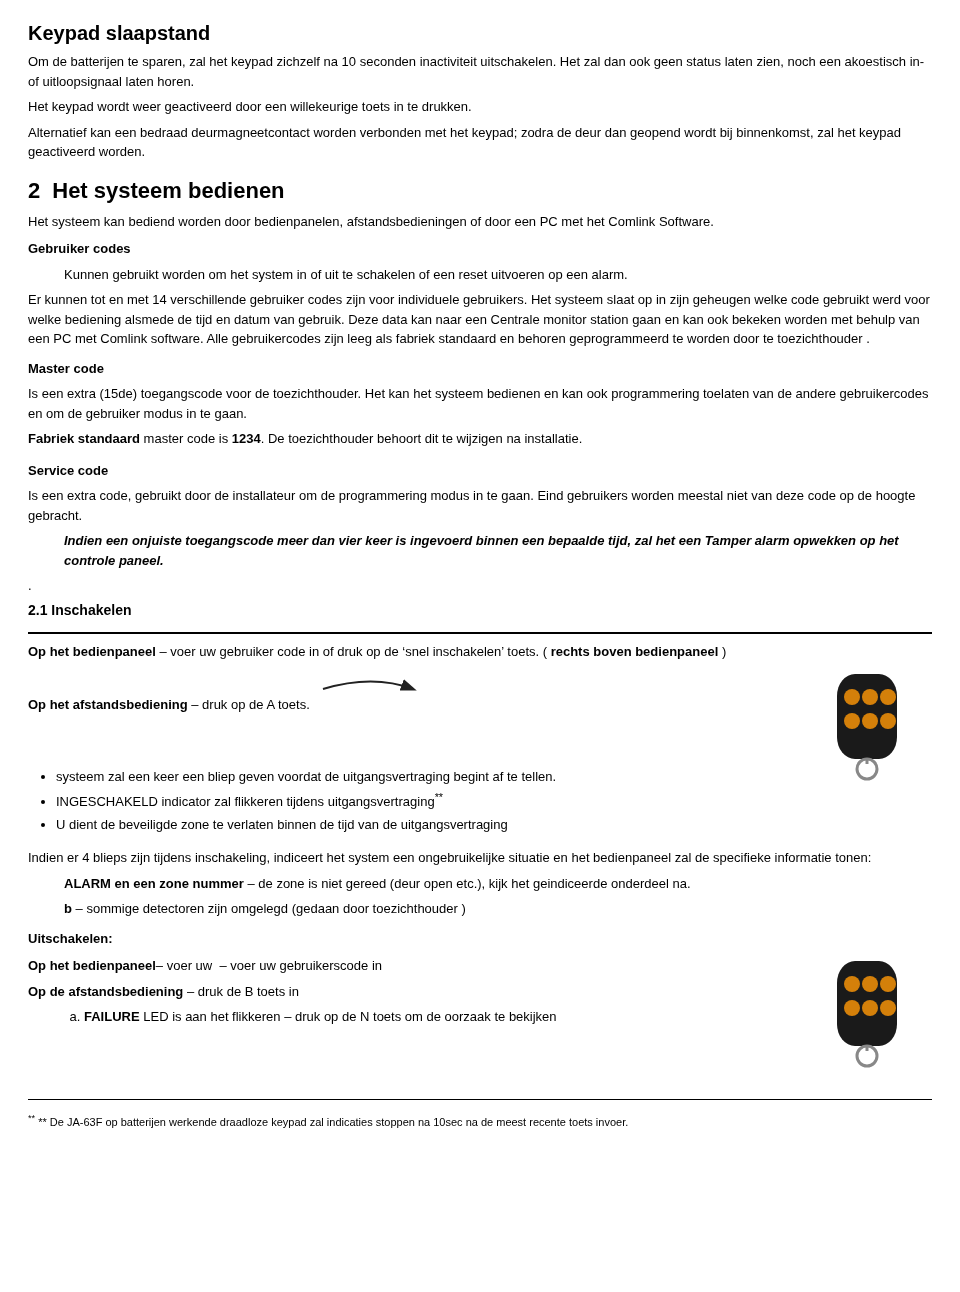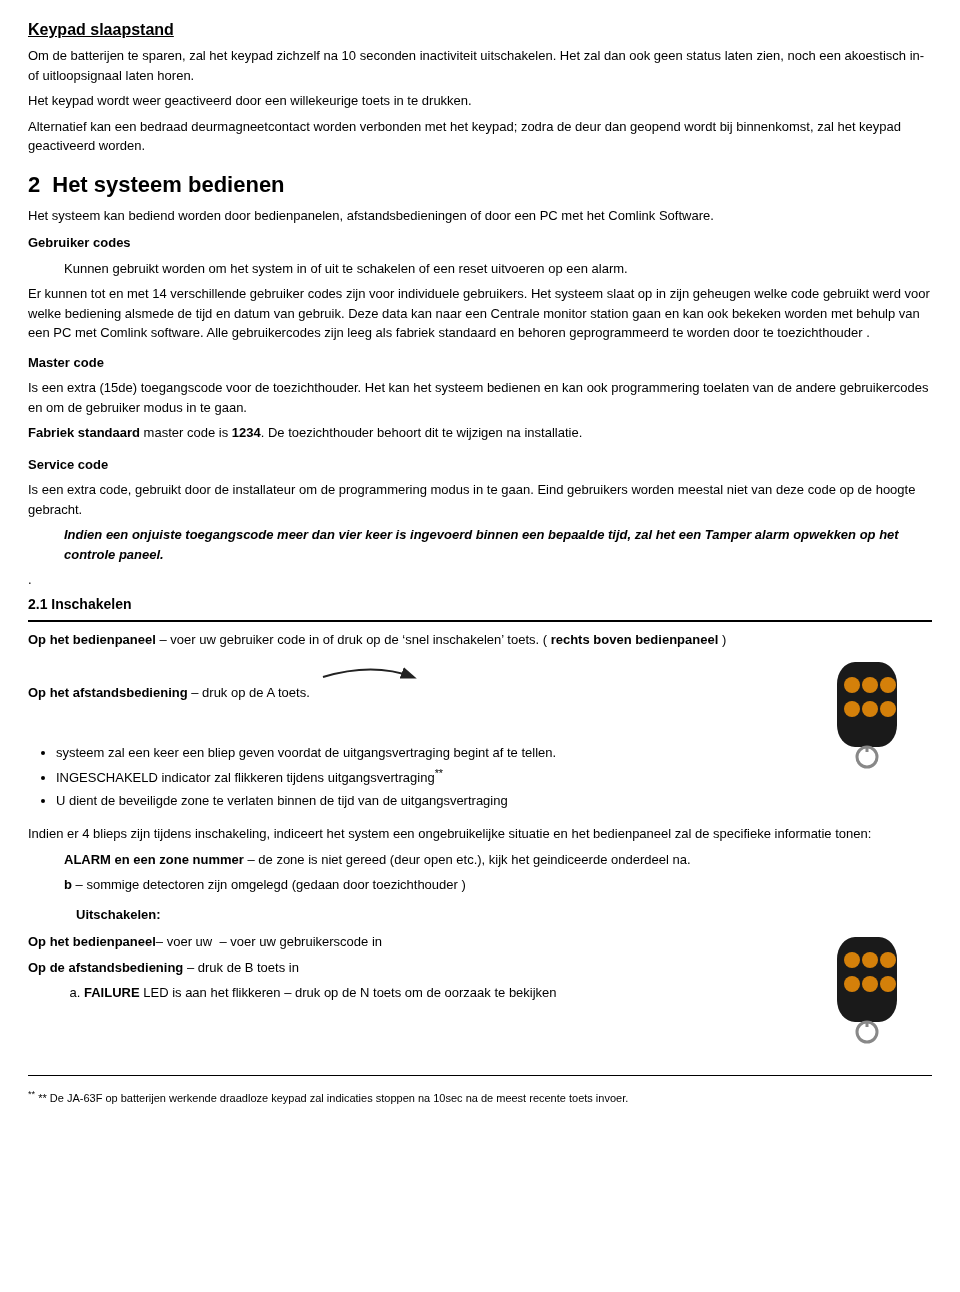--- a/index.html
+++ b/index.html
@@ -11,21 +11,21 @@
       width: 960px;
       min-height: 1292px;
       padding: 18px 28px 30px 28px;
     }
     .subsection-title {
       font-size: 14px;
       font-weight: bold;
       margin-top: 4px;
       margin-bottom: 2px;
       border-bottom: 2px solid #000;
-      padding-bottom: 8px;
+      padding-bottom: 14px;
     }
     p {
       margin-bottom: 6px;
       line-height: 1.5;
     }
     .bold { font-weight: bold; }
     .bold-italic { font-weight: bold; font-style: italic; }
     ul {
       margin-left: 28px;
       margin-bottom: 6px;
@@ -67,21 +67,21 @@
     .inschakelen-text { flex: 1; }
     .uitschakelen-row {
       display: flex;
       align-items: flex-start;
       margin: 8px 0;
     }
   </style>
 </head>
 <body>
 
-<p class="bold" style="font-size:16px; margin-bottom:4px;text-decoration:underline;">Keypad slaapstand</p>
+<p class="bold" style="font-size:20px; margin-bottom:4px;">Keypad slaapstand</p>
 <p>Om de batterijen te sparen, zal het keypad zichzelf na 10 seconden inactiviteit uitschakelen. Het zal dan ook geen status laten zien, noch een akoestisch in- of uitloopsignaal laten horen.</p>
 <p>Het keypad wordt weer geactiveerd door een willekeurige toets in te drukken.</p>
 <p>Alternatief kan een bedraad deurmagneetcontact worden verbonden met het keypad; zodra de deur dan geopend wordt bij binnenkomst, zal het keypad geactiveerd worden.</p>
 
 <div class="section-2-header">
   <span class="section-2-num">2</span>
   <span class="section-2-label">Het systeem bedienen</span>
 </div>
 <p>Het systeem kan bediend worden door bedienpanelen, afstandsbedieningen of door een PC met het Comlink Software.</p>
 
@@ -116,21 +116,21 @@
       
       <svg class="arrow-svg" viewBox="0 0 120 40">
         <path d="M10 20 Q60 5 100 20" stroke="#222" stroke-width="2" fill="none" marker-end="url(#arrowhead)"></path>
         <defs>
           <marker id="arrowhead" markerWidth="8" markerHeight="8" refX="6" refY="3" orient="auto">
             <path d="M0,0 L0,6 L8,3 z" fill="#222"></path>
           </marker>
         </defs>
       </svg>
     </p>
-    <ul style="margin-top:40px;">
+    <ul style="margin-top:52px;">
       <li><span>systeem zal een keer een bliep geven voordat de uitgangsvertraging begint af te tellen.</span></li>
       <li><span>INGESCHAKELD indicator zal flikkeren tijdens uitgangsvertraging</span><sup>**</sup></li>
       <li><span>U dient de beveiligde zone te verlaten binnen de tijd van de uitgangsvertraging</span></li>
     </ul>
   </div>
 
   <div style="width:100px; margin-left:20px; margin-top:0; position:relative;">
     <svg width="80" height="120" viewBox="0 0 80 120">
 
       <rect x="5" y="5" width="60" height="85" rx="18" ry="22" fill="#1a1a1a"></rect>
@@ -151,21 +151,21 @@
 
 <p>Indien er 4 blieps zijn tijdens inschakeling, indiceert het system een ongebruikelijke situatie en het bedienpaneel zal de specifieke informatie tonen:</p>
 
 <p class="indent" style="margin-top:6px;">
   <span class="bold">ALARM en een zone nummer</span><span> – de zone is niet gereed (deur open etc.), kijk het geindiceerde onderdeel na.</span>
 </p>
 <p class="indent">
   <span class="bold">b</span><span> – sommige detectoren zijn omgelegd (gedaan door toezichthouder )</span>
 </p>
 
-<p class="bold" style="margin-top:10px;margin-left:48px;">Uitschakelen:</p>
+<p class="bold" style="margin-top:10px;">Uitschakelen:</p>
 
 <div class="uitschakelen-row">
   <div style="flex:1;">
     <p>
       <span class="bold">Op het bedienpaneel</span><span>– voer uw &nbsp;</span><span>– voer uw  gebruikerscode in</span>
     </p>
     <p>
       <span class="bold">Op de afstandsbediening</span><span> – druk de B toets in</span>
     </p>
     <ul style="list-style-type: lower-alpha; margin-left:56px;">

